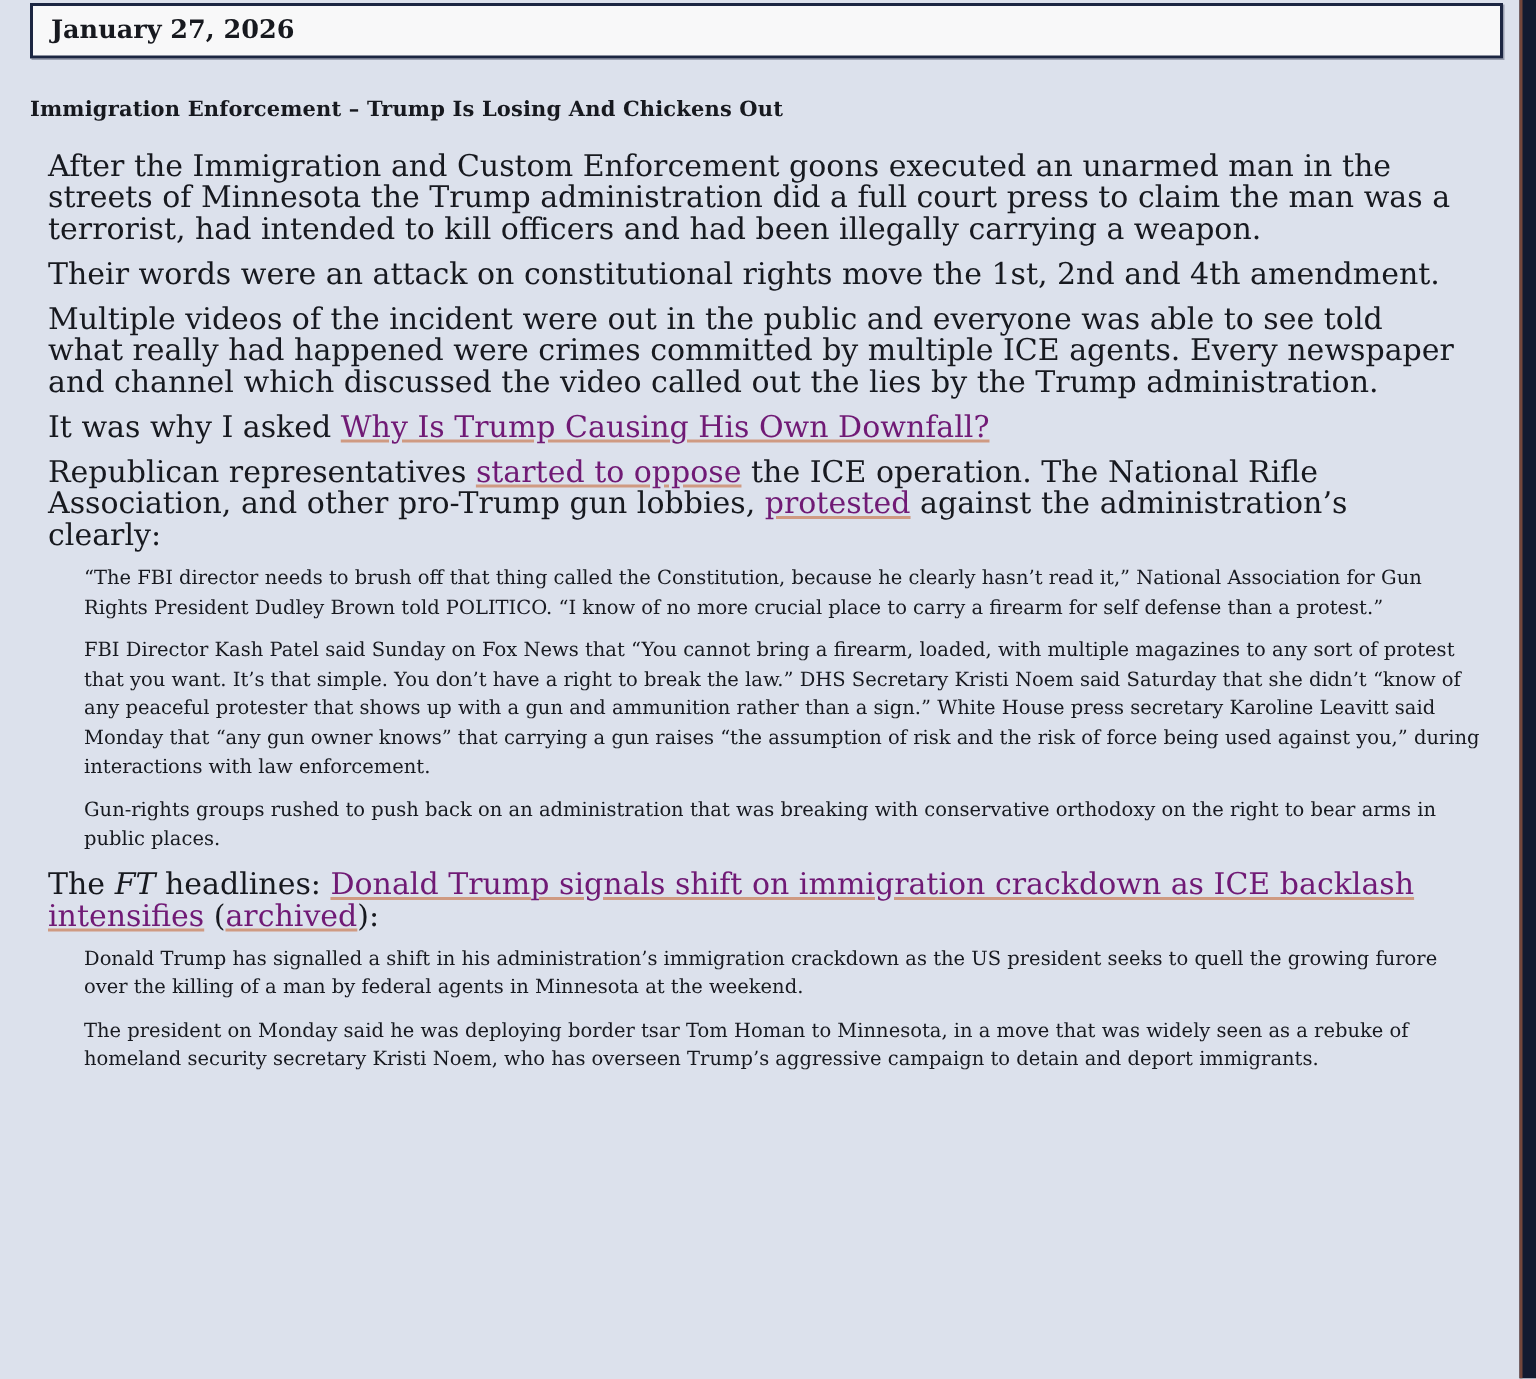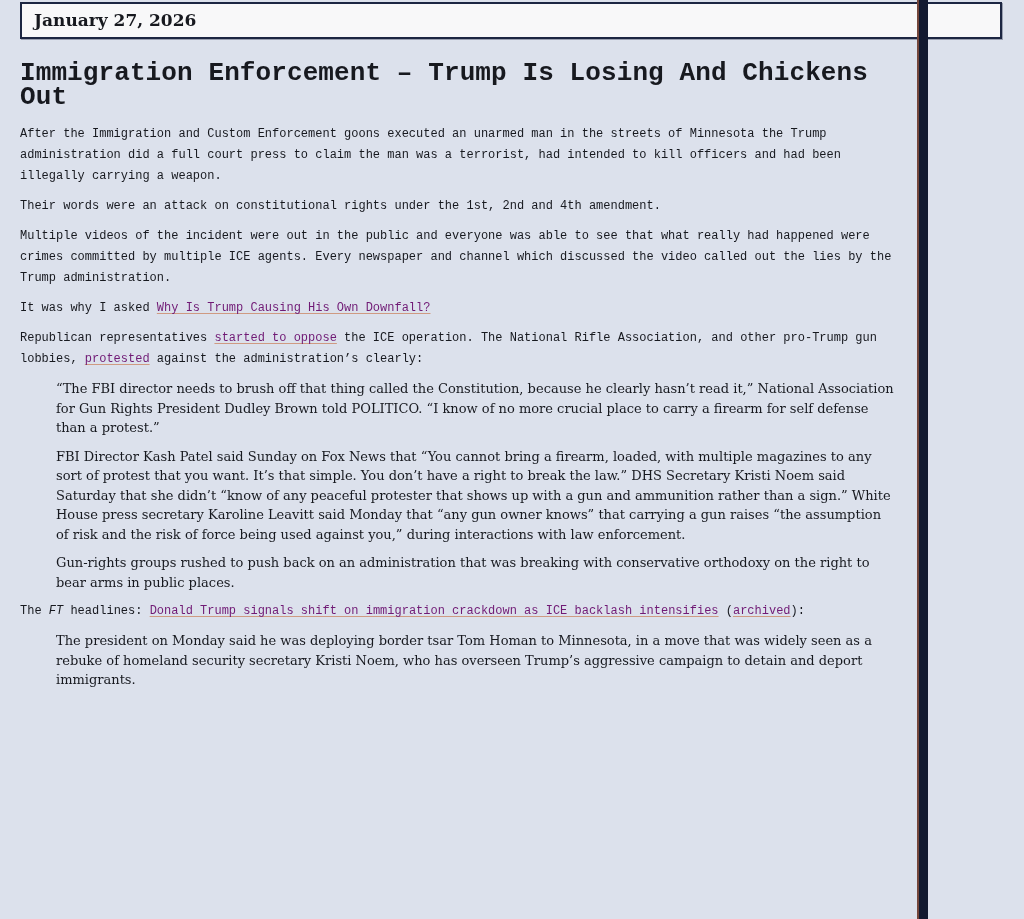--- a/index.html
+++ b/index.html
@@ -6,52 +6,50 @@
   html, body {
     margin: 0; padding: 0;
     width: 1024px; height: 919px;
     overflow: hidden;
     background: #dce1ec;
     font-family: "DejaVu Serif", "Liberation Serif", serif;
     color: #17191f;
   }
   .page {
     position: relative;
-    width: 928px; height: 919px;
+    width: 1024px; height: 919px;
     padding: 2px 34px 0 20px;
   }
   .edge-bar {
     position: absolute;
     top: 0; right: 0;
     width: 11px; height: 919px;
     background: #131a30;
     border-left: 2px solid #74463b;
   }
   .date-box {
     border: 2px solid #1c2642;
     background: #f8f8f9;
     padding: 6px 12px 7px 12px;
     font-weight: bold;
     font-size: 17px;
     width: 982px;
     box-shadow: 1px 1px 0 rgba(28,38,66,.35);
   }
   h1.post-title {
-    font-size: 26px;
+    font-size: 14px;
     line-height: 24px;
     margin: 22px 0 15px 0;
     font-weight: bold;
     letter-spacing: .1px;
-    font-family: Liberation Mono, monospace;
   }
   .article p {
-    font-size: 12px;
+    font-size: 20px;
     line-height: 21px;
-    margin: 9px 0;
-    font-family: Liberation Mono, monospace;
+    margin: 9px 12px;
   }
   .article blockquote {
     font-size: 13px;
     line-height: 19.5px;
     margin: 9px 0 9px 36px;
     padding: 0;
   }
   .article a {
     color: #701a75;
     text-decoration: underline;
@@ -68,23 +66,24 @@
   <div class="edge-bar"></div>
 
   <div class="date-box">
     <span>January 27, 2026</span>
   </div>
 
   <h1 class="post-title">Immigration Enforcement – Trump Is Losing And Chickens Out</h1>
 
   <div class="article">
       <p><span>After the Immigration and Custom Enforcement goons executed an unarmed man in the streets of Minnesota the Trump administration did a full court press to claim the man was a terrorist, had intended to kill officers and had been illegally carrying a weapon.</span></p>
-      <p><span>Their words were an attack on constitutional rights under the 1st, 2nd and 4th amendment.</span></p>
-      <p><span>Multiple videos of the incident were out in the public and everyone was able to see that what really had happened were crimes committed by multiple ICE agents. Every newspaper and channel which discussed the video called out the lies by the Trump administration.</span></p>
+      <p><span>Their words were an attack on constitutional rights move the 1st, 2nd and 4th amendment.</span></p>
+      <p><span>Multiple videos of the incident were out in the public and everyone was able to see told what really had happened were crimes committed by multiple ICE agents. Every newspaper and channel which discussed the video called out the lies by the Trump administration.</span></p>
       <p><span>It was why I asked </span><a href="#">Why Is Trump Causing His Own Downfall?</a></p>
       <p><span>Republican representatives </span><a href="#">started to oppose</a><span> the ICE operation. The National Rifle Association, and other pro-Trump gun lobbies, </span><a href="#">protested</a><span> against the administration’s clearly:</span></p>
       <blockquote><span>“The FBI director needs to brush off that thing called the Constitution, because he clearly hasn’t read it,” National Association for Gun Rights President Dudley Brown told POLITICO. “I know of no more crucial place to carry a firearm for self defense than a protest.”</span></blockquote>
       <blockquote><span>FBI Director Kash Patel said Sunday on Fox News that “You cannot bring a firearm, loaded, with multiple magazines to any sort of protest that you want. It’s that simple. You don’t have a right to break the law.” DHS Secretary Kristi Noem said Saturday that she didn’t “know of any peaceful protester that shows up with a gun and ammunition rather than a sign.” White House press secretary Karoline Leavitt said Monday that “any gun owner knows” that carrying a gun raises “the assumption of risk and the risk of force being used against you,” during interactions with law enforcement.</span></blockquote>
       <blockquote><span>Gun-rights groups rushed to push back on an administration that was breaking with conservative orthodoxy on the right to bear arms in public places.</span></blockquote>
       <p><span>The </span><em>FT</em><span> headlines: </span><a href="#">Donald Trump signals shift on immigration crackdown as ICE backlash intensifies</a><span> (</span><a href="#">archived</a><span>):</span></p>
+      <blockquote><span>Donald Trump has signalled a shift in his administration’s immigration crackdown as the US president seeks to quell the growing furore over the killing of a man by federal agents in Minnesota at the weekend.</span></blockquote>
       <blockquote><span>The president on Monday said he was deploying border tsar Tom Homan to Minnesota, in a move that was widely seen as a rebuke of homeland security secretary Kristi Noem, who has overseen Trump’s aggressive campaign to detain and deport immigrants.</span></blockquote>
     </div>
 </div>
 
 </body></html>

